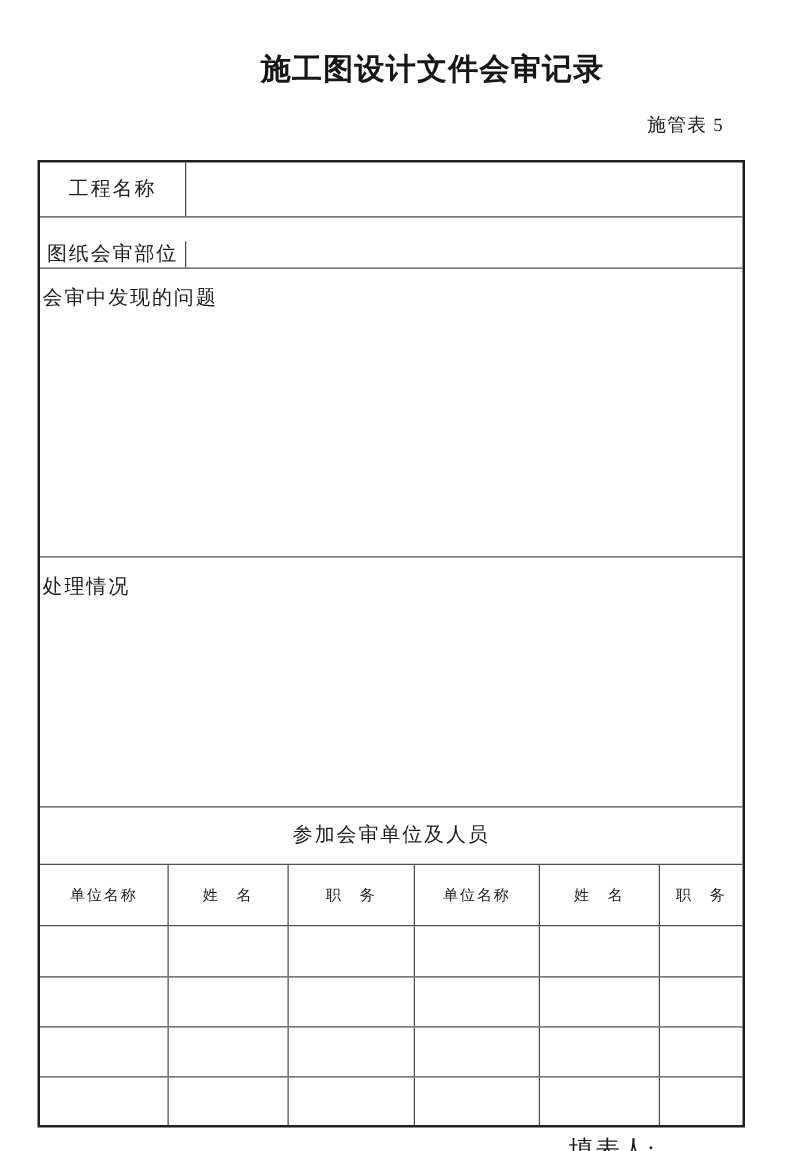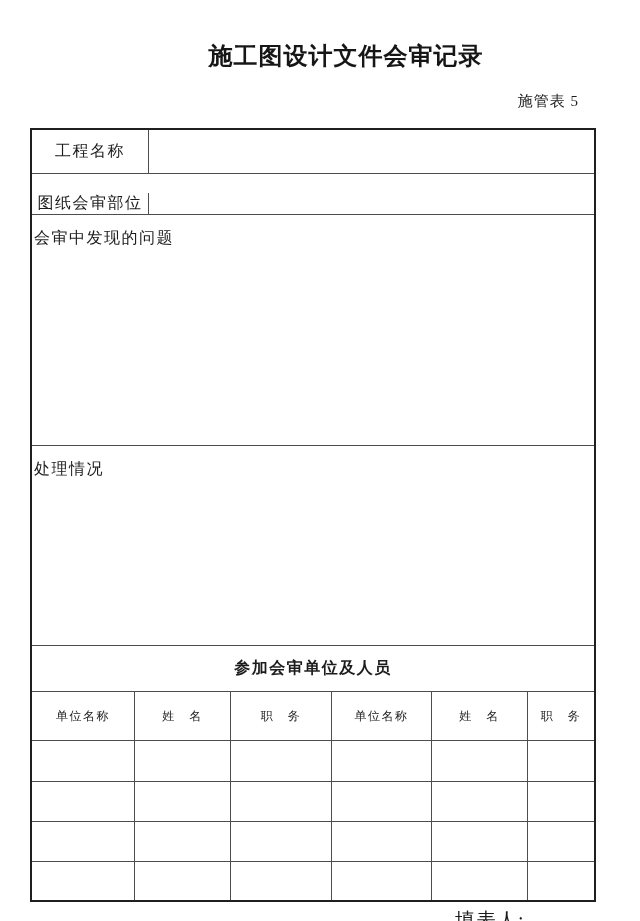--- a/index.html
+++ b/index.html
@@ -64,21 +64,21 @@
     font-size: 16px;
     letter-spacing: 1.5px;
     white-space: nowrap;
   }
   .cell.last { border-right: none; }
   .cell.fill { flex: 1 1 auto; }
   .row-project   { height: 43px; }
   .row-section   { height: 41px; align-items: flex-end; }
   .row-problems  { height: 231px; }
   .row-handling  { height: 200px; }
-  .row-participants { height: 46px; font-weight: bold; }
+  .row-participants { height: 46px; }
   .row-colheads  { height: 49px; }
   .row-blank     { height: 41px; }
   .row-blank.b2  { height: 40px; }
   .row-blank.b3  { height: 40px; }
   .row-blank.b4  { height: auto; flex: 1 1 auto; }
   .w-label  { width: 117px; flex: none; }
   .w-val2   { width: 187px; flex: none; }
   .w-date   { width: 64px;  flex: none; }
   .c1 { width: 103px; flex: none; }
   .c2 { width: 96px;  flex: none; }

